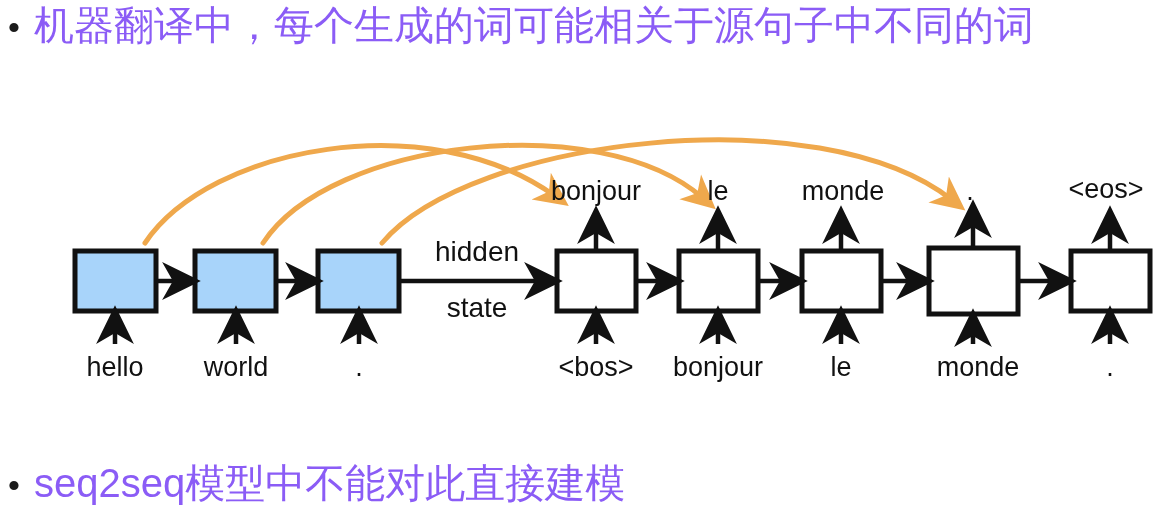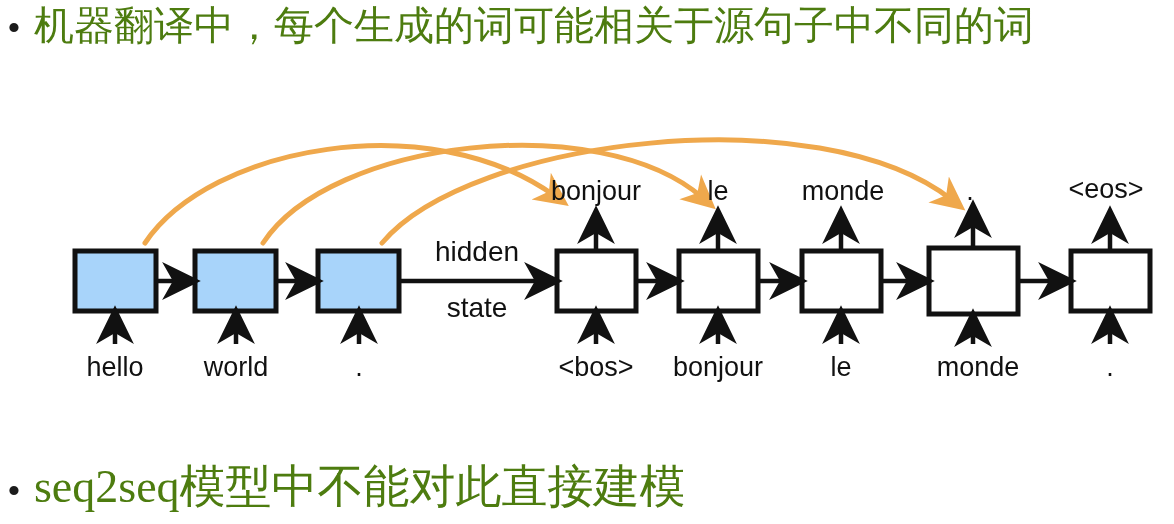--- a/index.html
+++ b/index.html
@@ -28,26 +28,25 @@
   .bullet-dot {
     font-size: 34px;
     line-height: 1;
     margin-right: 14px;
     color: #1b1b1b;
   }
   .bullet-text {
     font-size: 40px;
     line-height: 1.08;
     letter-spacing: 0px;
-    color: #4d7c0f;
-    font-family: Liberation Serif, serif;
+    color: #8b5cf6;
   }
   #top-bullet { top: 4px; }
   #bottom-bullet { top: 462px; }
-  #bottom-bullet .bullet-text { font-size: 46px; }
+  #bottom-bullet .bullet-text { font-size: 40px; }
 
   
   #diagram {
     position: absolute;
     left: 0;
     top: 78px;
     width: 1174px;
     height: 330px;
   }
   #diagram svg {

